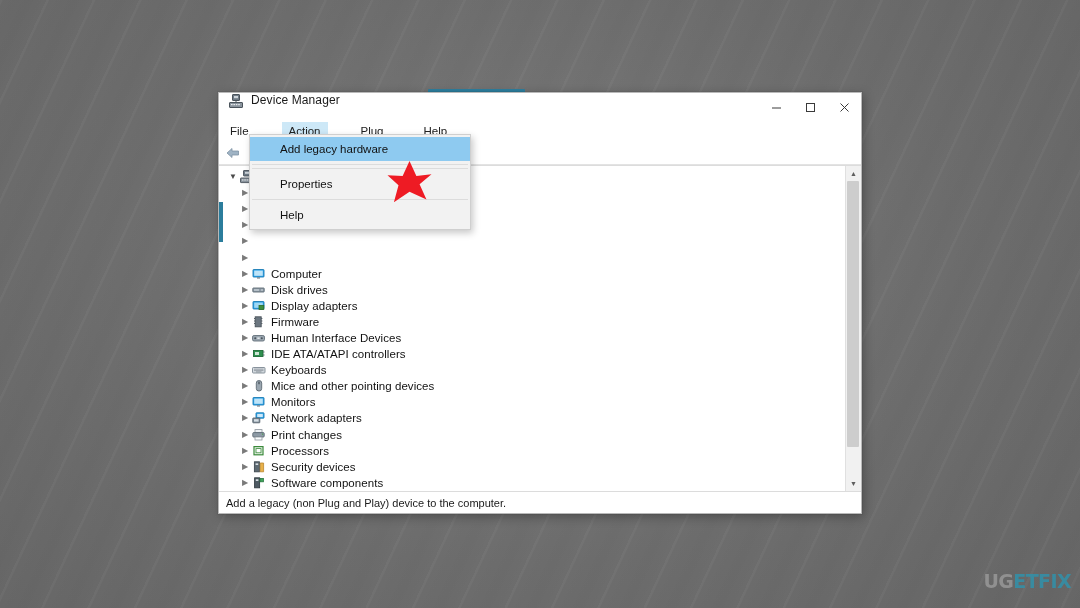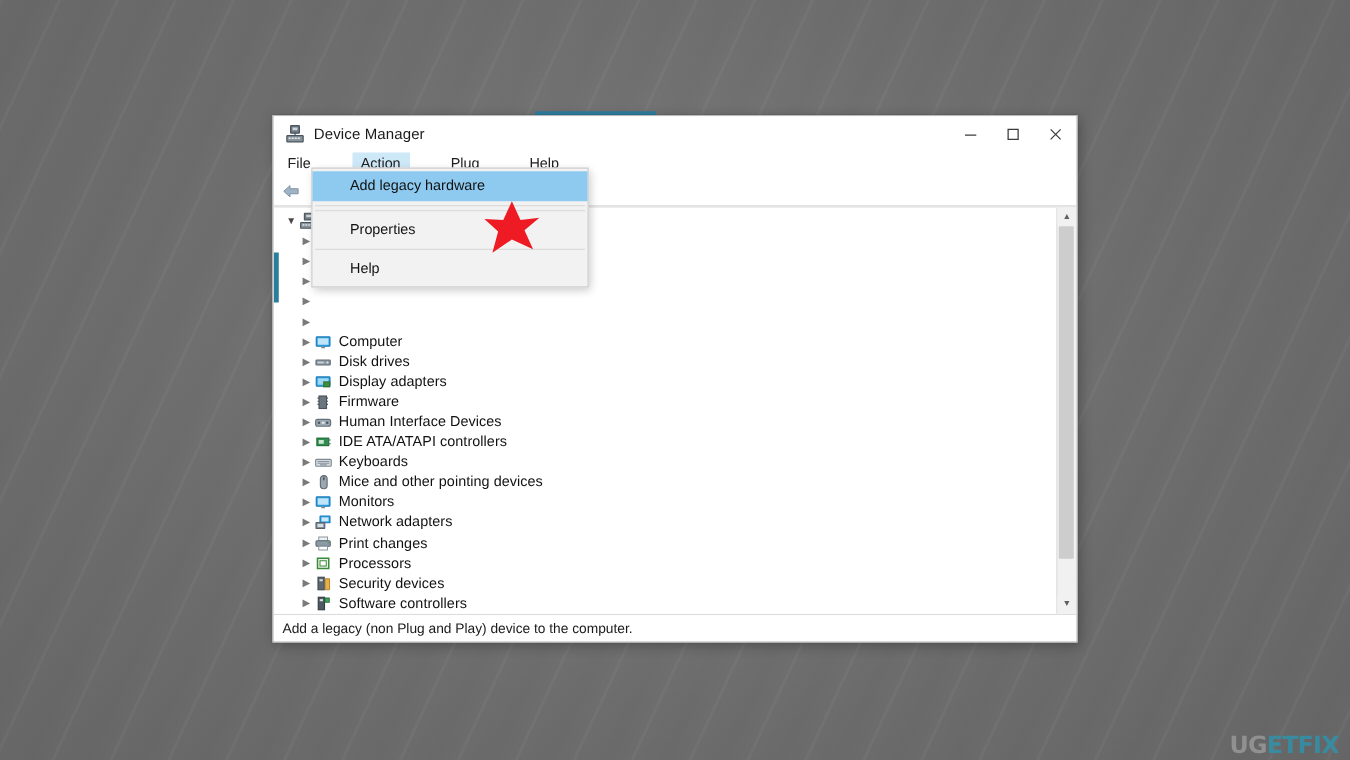--- a/index.html
+++ b/index.html
@@ -31,21 +31,21 @@
   #window{
     position:absolute;left:218px;top:92px;width:644px;height:422px;
     background:#ffffff;
     border:1px solid #b9b9b9;
     box-shadow:0 0 0 1px rgba(0,0,0,.05), 2px 3px 10px rgba(0,0,0,.28);
     display:flex;flex-direction:column;
     box-sizing:border-box;
   }
   
   #titlebar{
-    height:28px;min-height:28px;display:flex;align-items:center;
+    height:28px;min-height:28px;display:flex;align-items:flex-start;
     background:#ffffff;position:relative;
   }
   #title-icon{width:16px;height:16px;margin-left:9px;margin-right:7px;position:relative;flex:0 0 auto;}
   #title-text{font-size:12px;color:#1a1a1a;letter-spacing:.1px;}
   #winbtns{margin-left:auto;display:flex;height:28px;}
   .winbtn{width:34px;height:28px;display:flex;align-items:center;justify-content:center;color:#3a3a3a;}
   
   #menubar{
     height:21px;min-height:21px;display:flex;align-items:center;
     background:#ffffff;padding-left:4px;position:relative;z-index:30;gap:26px;
@@ -104,21 +104,21 @@
   }
   .ditem{height:24px;display:flex;align-items:center;padding-left:30px;font-size:11.5px;color:#111;}
   .ditem.sel{background:#8ecaf0;}
   .dsep{height:1px;background:#dcdcdc;margin:3px 2px;}
   
   #star{
     position:absolute;left:386px;top:160px;width:47px;height:44px;z-index:45;
   }
   
   #watermark{
-    position:absolute;right:9px;bottom:1px;
+    position:absolute;right:9px;bottom:16px;
     font-size:19px;font-weight:bold;letter-spacing:-0.6px;
     font-family:"DejaVu Sans",sans-serif;
     opacity:.82;
   }
   .wm-grey{color:#9a9a9a;}
   .wm-teal{color:#2f93ad;}
 </style>
 </head>
 <body>
 
@@ -388,21 +388,21 @@
 
       <div class="trow indent">
         <span class="chev">▶</span>
         <span class="tico">
           <svg width="16" height="14" viewBox="0 0 16 14">
               <rect x="3.6" y="1.8" width="5" height="10" fill="#4e5a63" stroke="#333c43" stroke-width="0.9"></rect>
               <rect x="4.8" y="3.3" width="2.6" height="1.7" fill="#d8dee3"></rect>
               <rect x="9" y="2.4" width="3.4" height="3.4" fill="#3fa35a" stroke="#27753f" stroke-width="0.8"></rect>
             </svg>
         </span>
-        <span class="tlabel">Software controllers</span>
+        <span class="tlabel">Software components</span>
       </div>
 
       <div class="trow indent">
         
         
         
       </div>
 
     </div>
 

